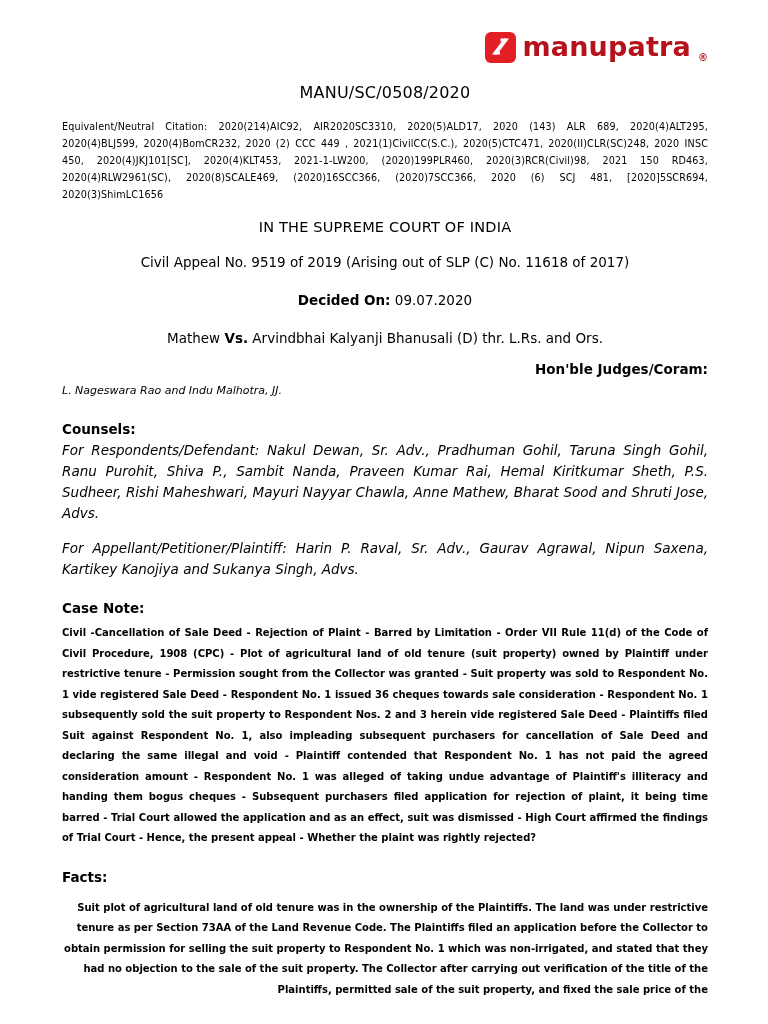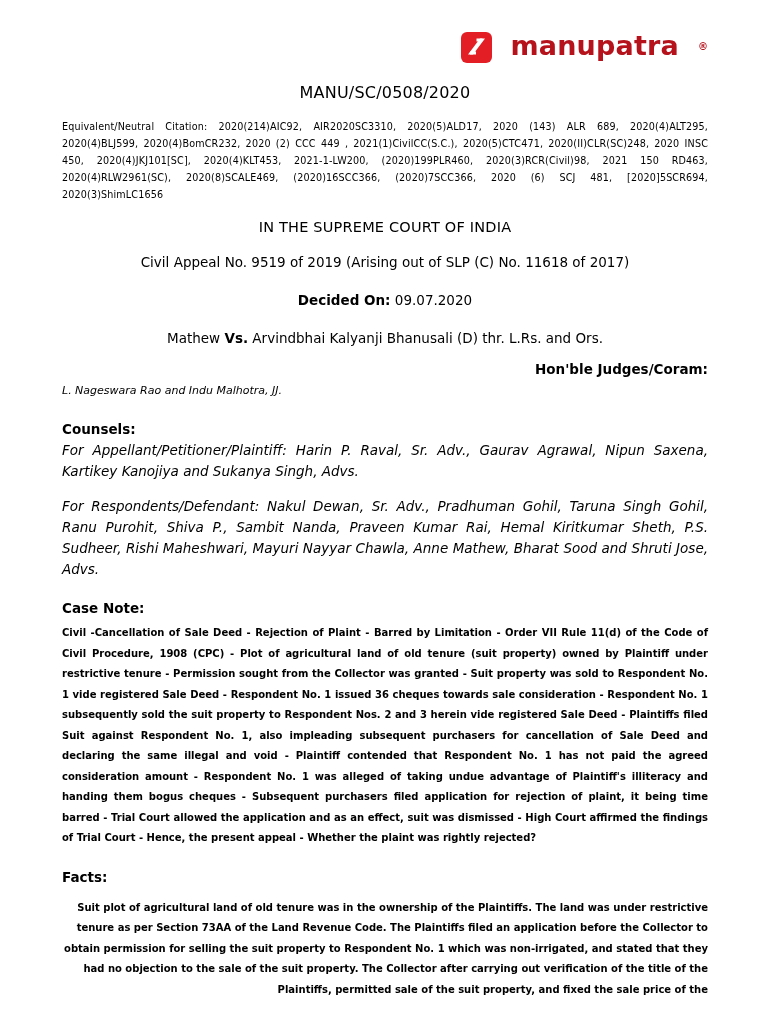--- a/index.html
+++ b/index.html
@@ -9,21 +9,21 @@
   html,body{margin:0;padding:0;background:#ffffff;}
   body{
     width:768px;height:1024px;
     font-family:"DejaVu Sans","Liberation Sans",sans-serif;
     color:#000;
     -webkit-font-smoothing:antialiased;
     overflow:hidden;
   }
   .page{box-sizing:border-box;width:768px;height:1024px;padding:30px 60px 10px 62px;}
   .logo-row{display:flex;justify-content:flex-end;align-items:center;margin-bottom:20px;}
-  .logo{display:flex;align-items:center;gap:18px;}
+  .logo{display:flex;align-items:flex-end;gap:6px;}
   .logo-icon{display:inline-block;width:31px;height:31px;margin-top:2px;}
   .logo-wordmark{
     color:var(--brand-dark);
     font-weight:bold;
     font-size:27px;
     letter-spacing:0.2px;
     line-height:1.2;
   }
   .logo-reg{
     color:var(--brand-dark);
@@ -119,22 +119,22 @@
   <p class="center-line">Civil Appeal No. 9519 of 2019 (Arising out of SLP (C) No. 11618 of 2017)</p>
 
   <p class="center-line"><span class="b">Decided On:</span> <span>09.07.2020</span></p>
 
   <p class="center-line"><span>Mathew</span> <span class="b">Vs.</span> <span>Arvindbhai Kalyanji Bhanusali (D) thr. L.Rs. and Ors.</span></p>
 
   <p class="section-label gap-sm">Hon'ble Judges/Coram:</p>
   <p class="italic-line">L. Nageswara Rao and Indu Malhotra, JJ.</p>
 
   <p class="section-label gap-md">Counsels:</p>
+  <p class="counsel-par"><span>For Respondents/Defendant:</span> <span>Nakul Dewan, Sr. Adv., Pradhuman Gohil, Taruna Singh Gohil, Ranu Purohit, Shiva P., Sambit Nanda, Praveen Kumar Rai, Hemal Kiritkumar Sheth, P.S. Sudheer, Rishi Maheshwari, Mayuri Nayyar Chawla, Anne Mathew, Bharat Sood and Shruti Jose, Advs.</span></p>
   <p class="counsel-par"><span>For Appellant/Petitioner/Plaintiff:</span> <span>Harin P. Raval, Sr. Adv., Gaurav Agrawal, Nipun Saxena, Kartikey Kanojiya and Sukanya Singh, Advs.</span></p>
-  <p class="counsel-par"><span>For Respondents/Defendant:</span> <span>Nakul Dewan, Sr. Adv., Pradhuman Gohil, Taruna Singh Gohil, Ranu Purohit, Shiva P., Sambit Nanda, Praveen Kumar Rai, Hemal Kiritkumar Sheth, P.S. Sudheer, Rishi Maheshwari, Mayuri Nayyar Chawla, Anne Mathew, Bharat Sood and Shruti Jose, Advs.</span></p>
 
   <p class="section-label gap-md">Case Note:</p>
   <p class="bold-par">Civil -Cancellation of Sale Deed - Rejection of Plaint - Barred by Limitation - Order VII Rule 11(d) of the Code of Civil Procedure, 1908 (CPC) - Plot of agricultural land of old tenure (suit property) owned by Plaintiff under restrictive tenure - Permission sought from the Collector was granted - Suit property was sold to Respondent No. 1 vide registered Sale Deed - Respondent No. 1 issued 36 cheques towards sale consideration - Respondent No. 1 subsequently sold the suit property to Respondent Nos. 2 and 3 herein vide registered Sale Deed - Plaintiffs filed Suit against Respondent No. 1, also impleading subsequent purchasers for cancellation of Sale Deed and declaring the same illegal and void - Plaintiff contended that Respondent No. 1 has not paid the agreed consideration amount - Respondent No. 1 was alleged of taking undue advantage of Plaintiff's illiteracy and handing them bogus cheques - Subsequent purchasers filed application for rejection of plaint, it being time barred - Trial Court allowed the application and as an effect, suit was dismissed - High Court affirmed the findings of Trial Court - Hence, the present appeal - Whether the plaint was rightly rejected?</p>
 
   <p class="section-label gap-md">Facts:</p>
   <p class="bold-par gap-sm">Suit plot of agricultural land of old tenure was in the ownership of the Plaintiffs. The land was under restrictive tenure as per Section 73AA of the Land Revenue Code. The Plaintiffs filed an application before the Collector to obtain permission for selling the suit property to Respondent No. 1 which was non-irrigated, and stated that they had no objection to the sale of the suit property. The Collector after carrying out verification of the title of the Plaintiffs, permitted sale of the suit property, and fixed the sale price of the</p>
 
 </div>
 
 </body></html>

